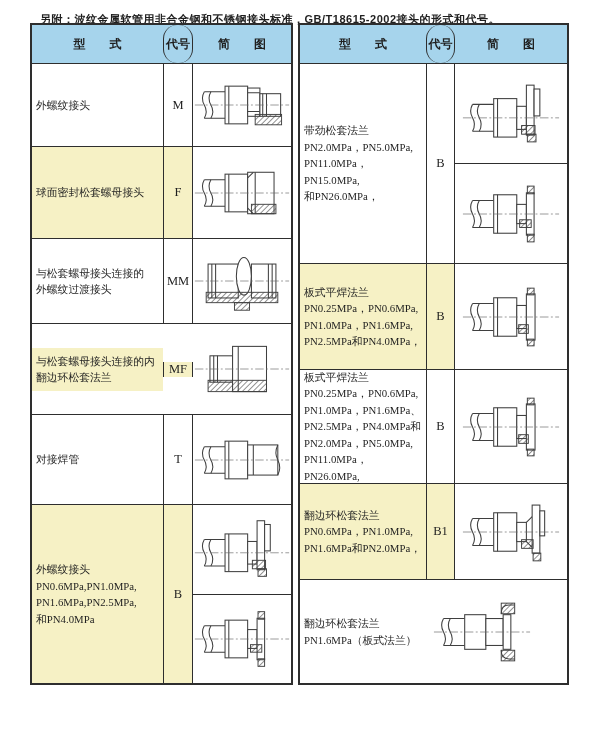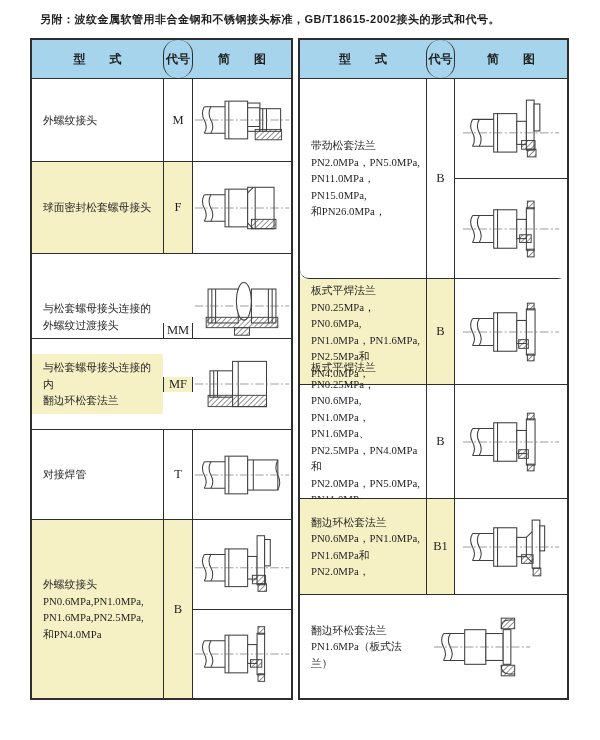--- a/index.html
+++ b/index.html
@@ -4,31 +4,31 @@
 <style>
   html,body{margin:0;padding:0;}
   body{
     width:600px;height:740px;background:#ffffff;position:relative;overflow:hidden;
     font-family:"Liberation Sans", sans-serif;color:#1f1f1f;
   }
   .title{
     position:absolute;left:40px;top:12px;width:545px;
     font-size:11px;font-weight:bold;letter-spacing:0.5px;
   }
-  .tables{position:absolute;left:30px;top:38px;display:flex;gap:5px;}
+  .tables{position:absolute;left:30px;top:23px;display:flex;gap:5px;}
   .tbl{border:2px solid var(--bd);background:#fff;display:flex;flex-direction:column;}
   .hdr{display:flex;background:var(--hdrbg);height:39px;box-sizing:border-box;border-bottom:1px solid var(--bd);}
   .hcell{display:flex;align-items:center;justify-content:center;font-size:12px;font-weight:bold;box-sizing:border-box;}
   .hcell.mid{border-left:1px solid var(--bd);border-right:1px solid var(--bd);border-radius:14px;}
   .row{display:flex;box-sizing:border-box;}
   .row:not(:last-child){border-bottom:1px solid var(--bd);}
   .cell{box-sizing:border-box;}
   .cell-type{
     display:flex;flex-direction:column;justify-content:center;
-    padding:5px 3px 5px 11px;font-size:10.8px;line-height:16.5px;
+    padding:5px 3px 5px 4px;font-size:10.8px;line-height:16.5px;
     font-family:"Liberation Serif", serif;
   }
   .cell-code{
     display:flex;align-items:center;justify-content:center;
     font-family:"Liberation Serif", serif;font-size:12.5px;
     border-left:1px solid var(--bd);border-right:1px solid var(--bd);
   }
   .cell-diag{display:flex;flex-direction:column;background:#fff;}
   .subdiag{flex:1;display:flex;align-items:center;justify-content:center;overflow:hidden;}
   .subdiag:not(:first-child){border-top:1px solid var(--bd);}
@@ -100,21 +100,21 @@
               <rect x="34" y="12" width="24" height="40" stroke="#3f3f3f" stroke-width="1.1" fill="#ffffff"></rect>
               <path d="M38 12 V52" stroke="#3f3f3f" stroke-width="1.1" fill="none"></path>
               <rect x="58" y="10" width="28" height="44" stroke="#3f3f3f" stroke-width="1.1" fill="#ffffff"></rect>
               <path d="M58 16 l6 -6 M58 48 l6 6 M66 10 V54" stroke="#3f3f3f" stroke-width="1.1" fill="none"></path>
               <rect x="62" y="44" width="26" height="10" fill="url(#ht1)" stroke="#3f3f3f" stroke-width="1"></rect>
               <path d="M2 32 H102" stroke="#6a6a6a" stroke-width="0.7" fill="none" stroke-dasharray="9 2.5 2 2.5"></path>
             </svg>
           </div>
         </div>
       </div>
-      <div class="row" style="height: 85px; align-items: flex-end;">
+      <div class="row" style="height: 85px;">
         <div class="cell cell-type">
           <div>与松套螺母接头连接的</div>
           <div>外螺纹过渡接头</div>
         </div>
         <div class="cell cell-code">MM</div>
         <div class="cell cell-diag">
           <div class="subdiag">
             <svg width="100" height="64" viewBox="0 0 104 64" xmlns="http://www.w3.org/2000/svg">
               <defs>
                 <pattern id="ht2" width="4" height="4" patternUnits="userSpaceOnUse" patternTransform="rotate(45)">
@@ -234,21 +234,21 @@
           </div>
         </div>
       </div>
     </div>
     <div class="tbl tbl-right">
       <div class="hdr">
         <div class="hcell h-type">型　　式</div>
         <div class="hcell h-code mid">代号</div>
         <div class="hcell h-diag">简　　图</div>
       </div>
-      <div class="row" style="height: 200px; border-radius: 9px;">
+      <div class="row" style="height: 200px;">
         <div class="cell cell-type">
           <div>带劲松套法兰</div>
           <div>PN2.0MPa，PN5.0MPa,</div>
           <div>PN11.0MPa，PN15.0MPa,</div>
           <div>和PN26.0MPa，</div>
         </div>
         <div class="cell cell-code">B</div>
         <div class="cell cell-diag">
           <div class="subdiag">
             <svg width="100" height="64" viewBox="0 0 104 64" xmlns="http://www.w3.org/2000/svg">

